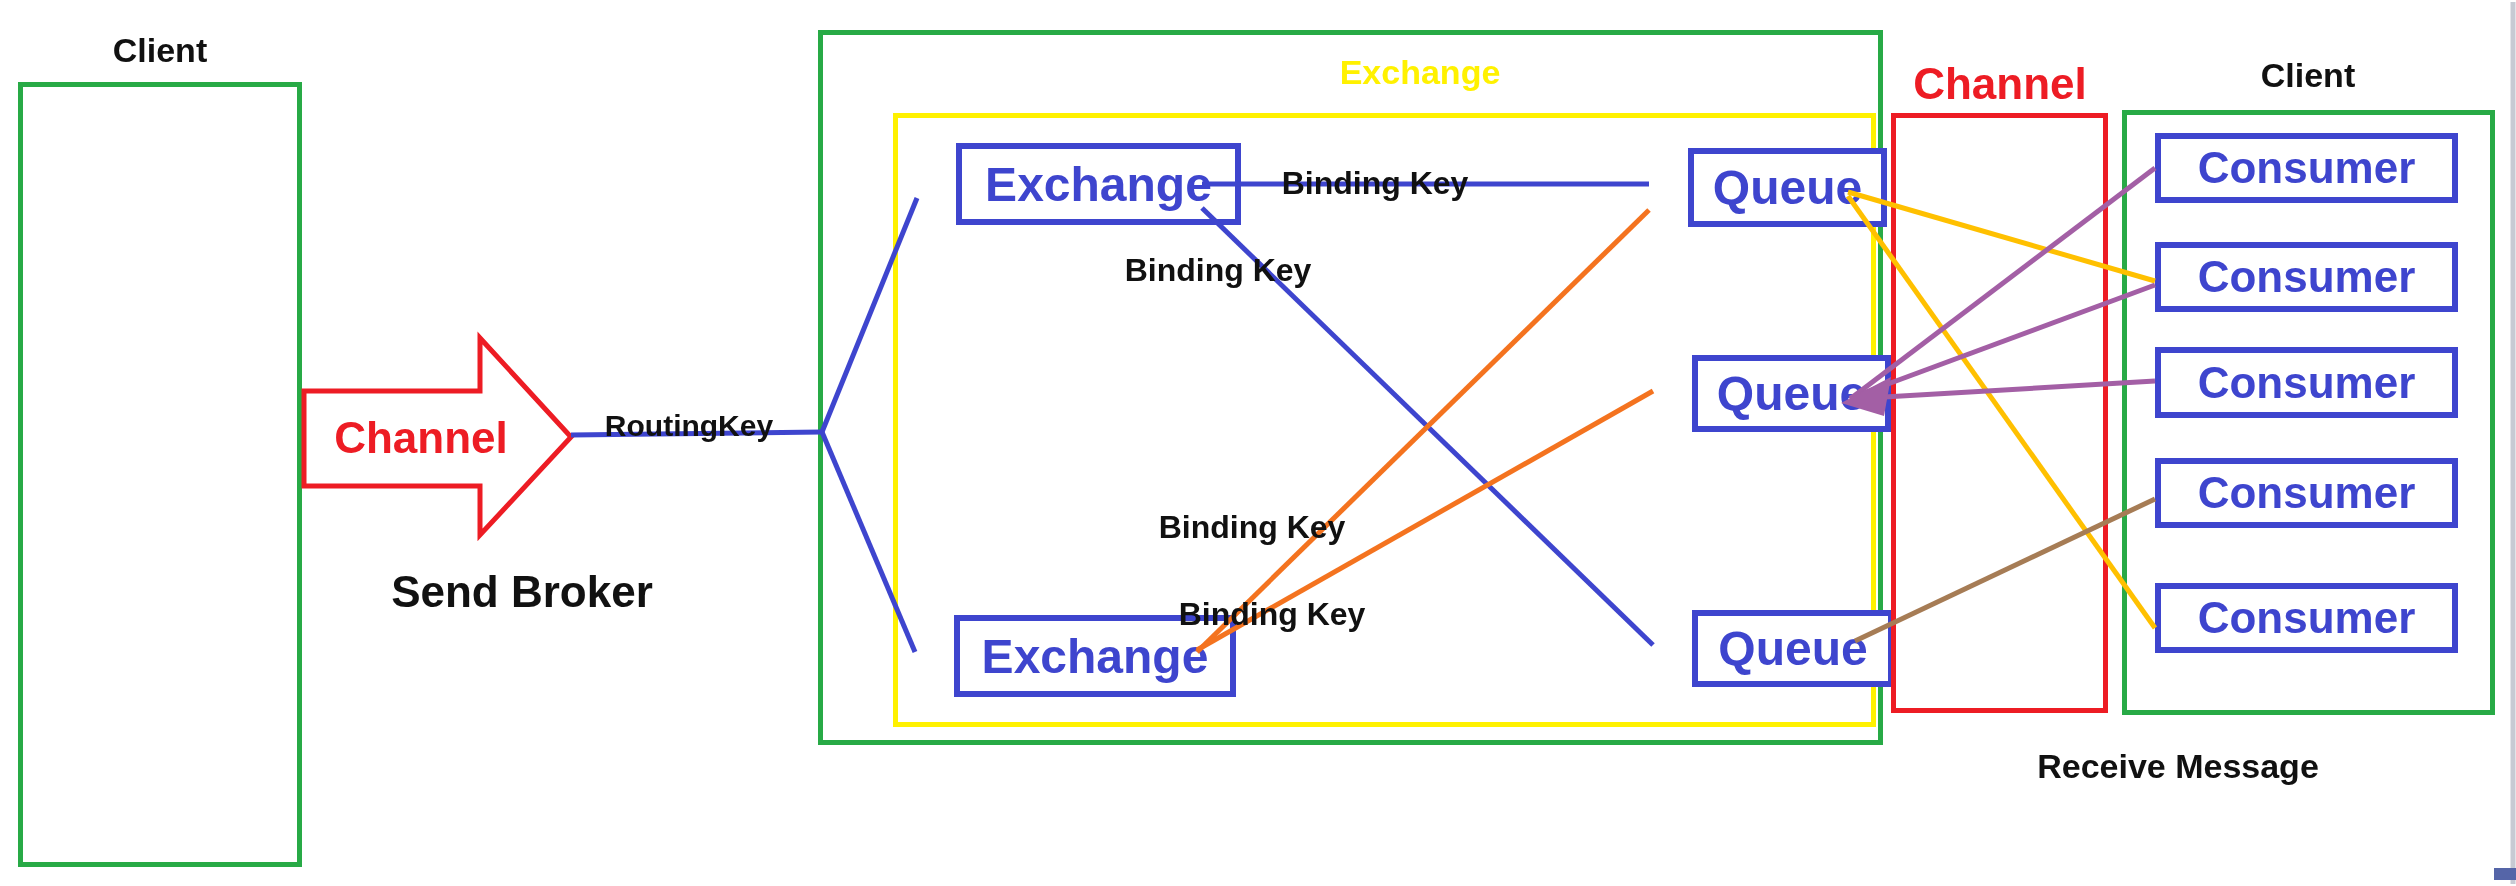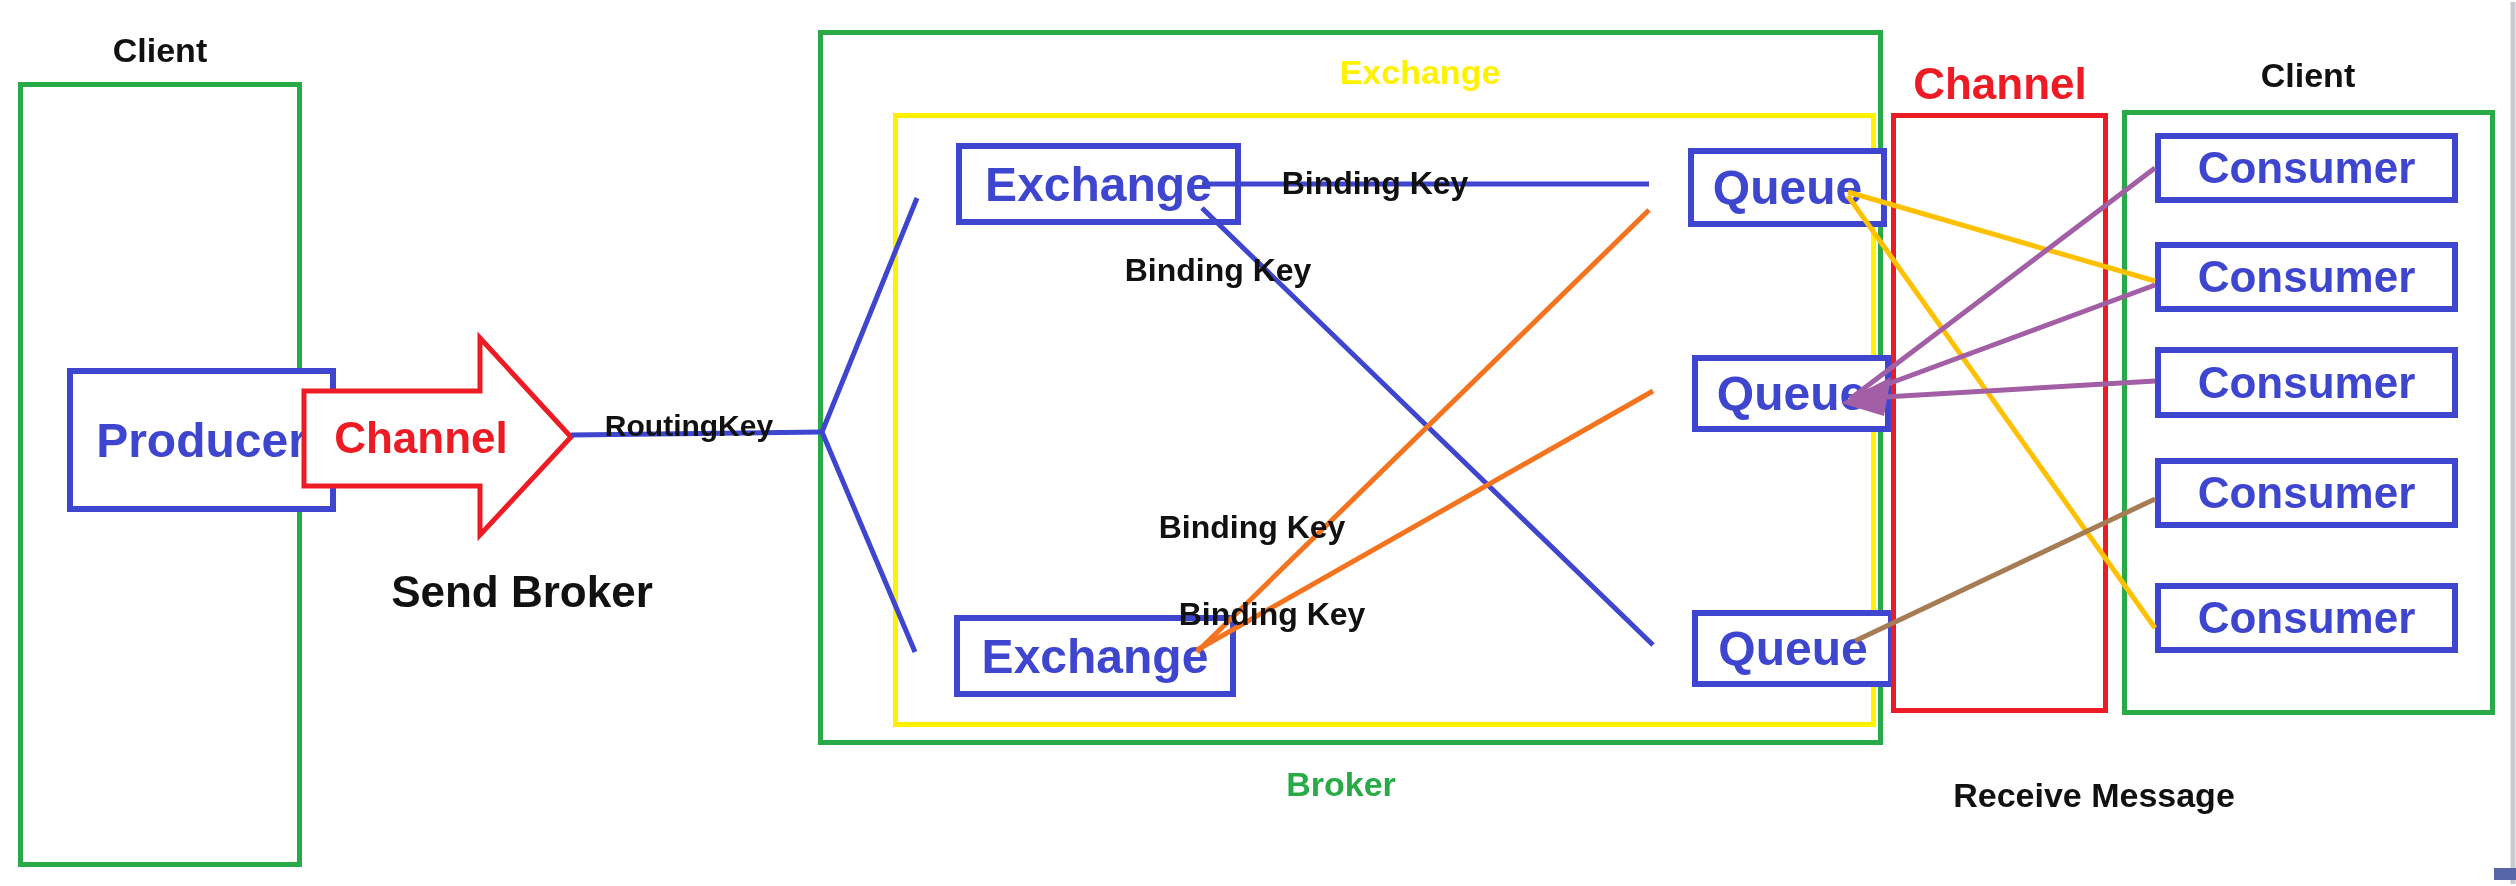--- a/index.html
+++ b/index.html
@@ -29,23 +29,20 @@
   .purple-head{fill:var(--purple);}
   .edge-artifact{stroke:#c7cad3;stroke-width:2px;}
   .corner-mark{fill:#5565a8;}
 </style>
 </head>
 <body>
 
 <div id="stage">
 
   <div class="box frame-green" style="left:18px;top:82px;width:284px;height:785px;"></div>
-  <div class="box node f48" style="left:28px;top:368px;width:269px;height:144px;">
-    <span>Producer</span>
-  </div>
 
   <div class="box frame-green" style="left:818px;top:30px;width:1065px;height:715px;"></div>
   <div class="box frame-yellow" style="left:893px;top:113px;width:983px;height:614px;"></div>
 
   <div class="box node f48" style="left:917px;top:143px;width:285px;height:82px;">
     <span>Exchange</span>
   </div>
   <div class="box node f48" style="left:915px;top:615px;width:282px;height:82px;">
     <span>Exchange</span>
   </div>
@@ -108,26 +105,25 @@
   <div class="lbl black f46" style="left:30px;top:22px;width:260px;height:56px;">Client</div>
 
   <div class="lbl f44" style="left:306px;top:410px;width:230px;height:56px;color:var(--red);">Channel</div>
 
   <div class="lbl black f44" style="left:332px;top:566px;width:380px;height:52px;">Send Broker</div>
 
   <div class="lbl black f30" style="left:589px;top:386px;width:200px;height:40px;margin-top:20px;">RoutingKey</div>
 
   <div class="lbl f46" style="left:1290px;top:44px;width:260px;height:56px;color:var(--yellow);">Exchange</div>
 
-  <div class="lbl f46" style="left:1211px;top:756px;width:260px;height:56px;color:var(--green);">Broker</div>
 
   <div class="lbl black f32" style="left:1245px;top:163px;width:260px;height:40px;">Binding Key</div>
   <div class="lbl black f32" style="left:1088px;top:250px;width:260px;height:40px;">Binding Key</div>
   <div class="lbl black f32" style="left:1122px;top:507px;width:260px;height:40px;">Binding Key</div>
   <div class="lbl black f32" style="left:1142px;top:594px;width:260px;height:40px;">Binding Key</div>
 
   <div class="lbl f44" style="left:1870px;top:56px;width:260px;height:56px;color:var(--red);">Channel</div>
 
   <div class="lbl black f46" style="left:2178px;top:47px;width:260px;height:56px;">Client</div>
 
-  <div class="lbl black f46" style="left:1854px;top:740px;width:480px;height:52px;margin-top:29px;">Receive Message</div>
+  <div class="lbl black f46" style="left:1938px;top:740px;width:480px;height:52px;">Receive Message</div>
 
 </div>
 
 </body></html>

